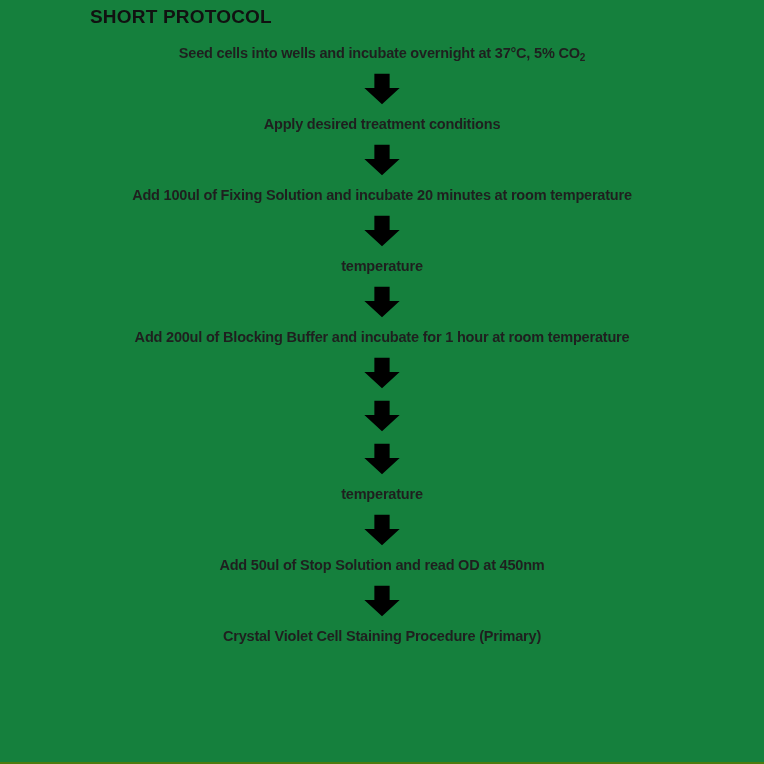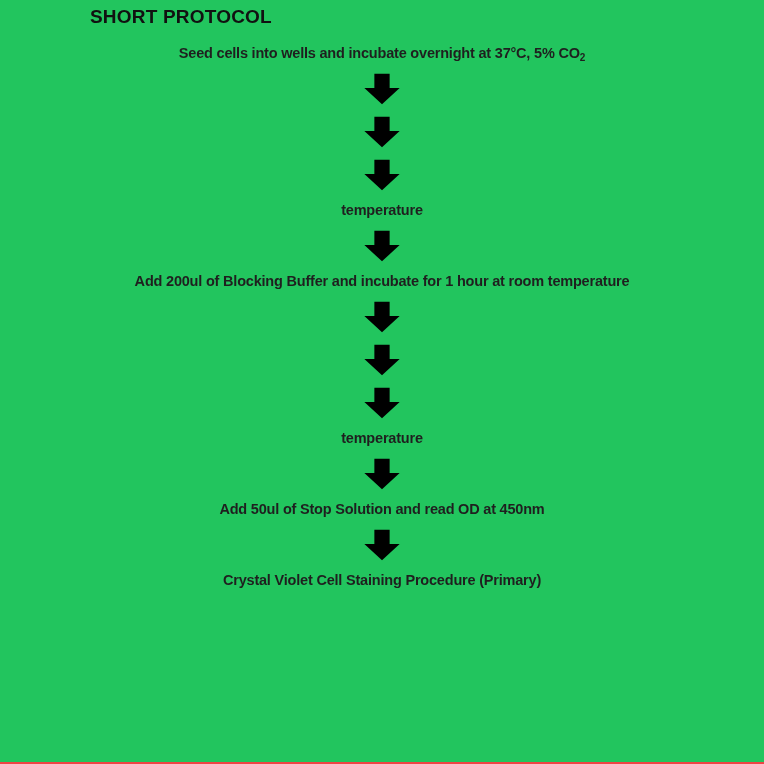--- a/index.html
+++ b/index.html
@@ -1,23 +1,23 @@
 <!DOCTYPE html>
 <html><head>
 <meta charset="utf-8">
 <style>
   html,body{margin:0;padding:0;background:#ffffff;}
   .page{
     position:relative;
     width:764px;height:764px;
     box-sizing:border-box;
-    background:#22c55e;
+    background:#15803d;
     overflow:hidden;
     font-family:"Liberation Sans", sans-serif;
-    border-bottom:2px solid #ef4444;
+    border-bottom:2px solid #4d7c0f;
   }
   .page-title{
     margin:0;
     padding:5px 0 0 90px;
     font-size:19px;
     font-weight:bold;
     color:#111111;
     letter-spacing:0.2px;
     line-height:23px;
   }
@@ -65,25 +65,31 @@
   <div class="flow">
 
     <div class="step">
       <div class="line"><span>Seed cells into wells and incubate overnight at 37°C, 5% CO</span><sub>2</sub></div>
     </div>
 
     <svg class="arrow">
         <use href="#block-down-arrow"></use>
       </svg>
 
+    <div class="step">
+      <div class="line">Apply desired treatment conditions</div>
+    </div>
 
     <svg class="arrow">
         <use href="#block-down-arrow"></use>
       </svg>
 
+    <div class="step">
+      <div class="line">Add 100ul of Fixing Solution and incubate 20 minutes at room temperature</div>
+    </div>
 
     <svg class="arrow">
         <use href="#block-down-arrow"></use>
       </svg>
 
     <div class="step">
       <div class="line">temperature</div>
     </div>
 
     <svg class="arrow">

